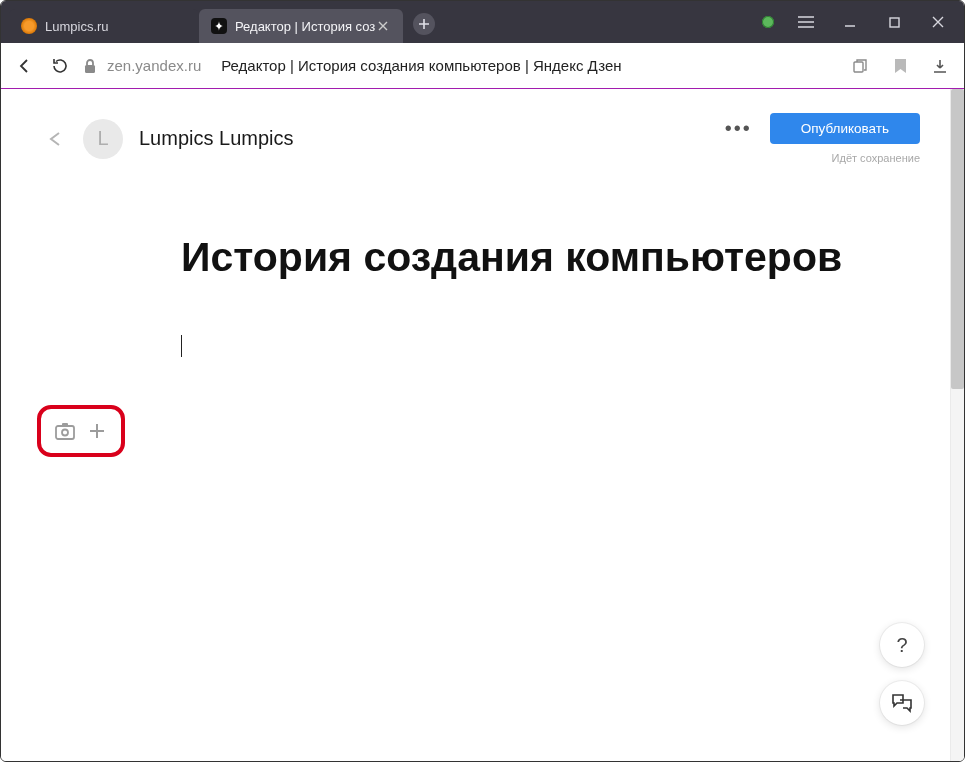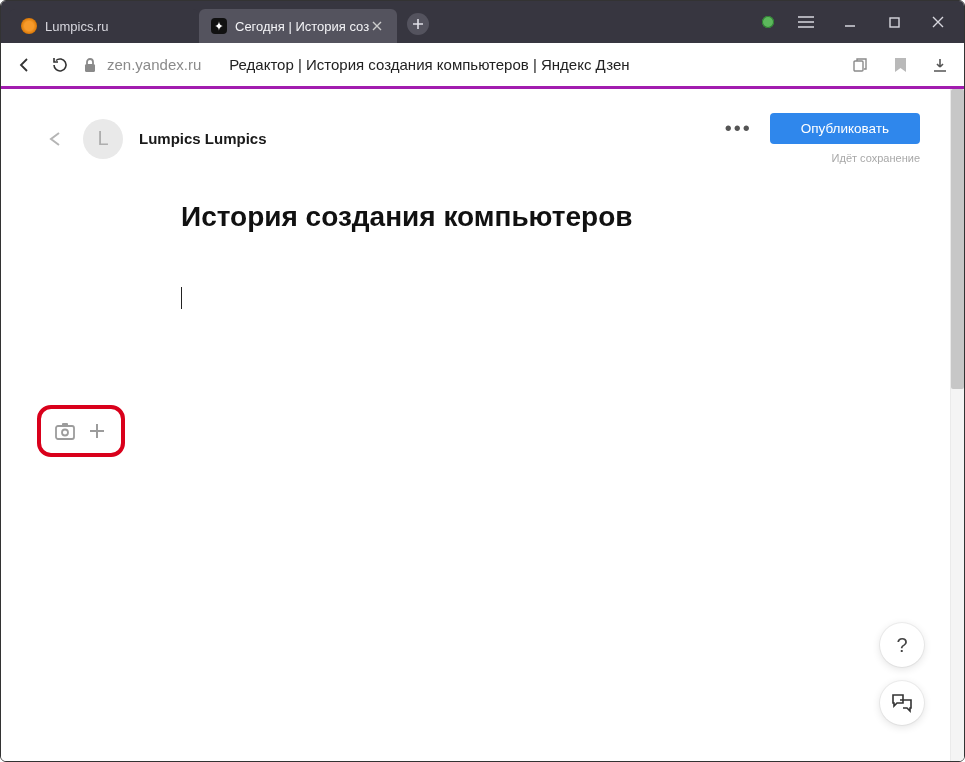--- a/index.html
+++ b/index.html
@@ -89,38 +89,38 @@
     cursor: pointer;
   }
 
   
   .addrbar {
     height: 46px;
     display: flex;
     align-items: center;
     padding: 0 14px;
     gap: 14px;
-    border-bottom: 3px solid #a21caf;
+    border-bottom: 1px solid #a21caf;
     background: #fff;
   }
   .addr-icon {
     width: 20px; height: 20px;
     color: #555;
     display: flex; align-items: center; justify-content: center;
   }
   .addr-url-wrap {
     display: flex;
     align-items: center;
     gap: 10px;
     flex: 1;
     font-size: 15px;
   }
   .lock { color: #7a7a7a; }
   .addr-domain { color: #8a8a8a; }
-  .addr-title { color: #222; margin-left: 18px; }
+  .addr-title { color: #222; margin-left: 10px; }
   .addr-right { display: flex; gap: 20px; align-items: center; color: #8a8a8a; }
 
   
   .page {
     position: relative;
     height: calc(100% - 88px);
     background: #fff;
     overflow: hidden;
   }
   .page-scrollbar {
@@ -149,22 +149,22 @@
   .avatar {
     width: 40px; height: 40px;
     border-radius: 50%;
     background: #e9e9e9;
     color: #aeaeae;
     display: flex; align-items: center; justify-content: center;
     font-size: 20px;
     font-weight: 500;
   }
   .channel-name {
-    font-size: 15px;
-    font-weight: 700;
+    font-size: 20px;
+    font-weight: 400;
     color: #1a1a1a;
   }
   .header-right { margin-left: auto; display: flex; flex-direction: column; align-items: flex-end; gap: 8px; }
   .header-right-row { display: flex; align-items: center; gap: 18px; }
   .more-btn { color: #555; font-size: 20px; cursor: pointer; letter-spacing: 2px; }
   .publish-btn {
     background: #2f87ec;
     color: #fff;
     border: none;
     border-radius: 4px;
@@ -172,24 +172,24 @@
     font-size: 13.5px;
     cursor: pointer;
   }
   .save-status { color: #a8a8a8; font-size: 11px; }
 
   .article {
     padding: 0 0 0 180px;
     max-width: 860px;
   }
   .article-title {
-    font-size: 28px;
+    font-size: 41px;
     font-weight: 700;
     color: #111;
-    margin-top: 13px;
+    margin-top: 46px;
     margin-bottom: 18px;
   }
   .article-body {
     font-size: 17px;
     color: #222;
   }
   .cursor-line {
     margin-top: 54px;
     font-size: 17px;
     color: #111;
@@ -246,21 +246,21 @@
   <div class="tab inactive">
     <span class="favicon" style="background:radial-gradient(circle,#f79a2a 40%,#d97706 70%)"></span>
     <span class="title">Lumpics.ru</span>
   </div>
   <div class="tab active">
     <span class="favicon" style="background:#111;color:#fff;font-size:11px;border-radius:4px">
       <svg width="10" height="10" viewBox="0 0 10 10">
           <path d="M5 0C5 3 3 5 0 5 3 5 5 7 5 10 5 7 7 5 10 5 7 5 5 3 5 0Z" fill="#fff"></path>
         </svg>
     </span>
-    <span class="title">Сегодня | История соз</span>
+    <span class="title">Редактор | История соз</span>
     <span class="close">
       <svg width="10" height="10" viewBox="0 0 10 10">
           <path d="M1 1L9 9M9 1L1 9" stroke="currentColor" stroke-width="1.4"></path>
         </svg>
     </span>
   </div>
   <div class="newtab-btn">
     <svg width="12" height="12" viewBox="0 0 12 12">
         <path d="M6 1V11M1 6H11" stroke="currentColor" stroke-width="1.6"></path>
       </svg>

